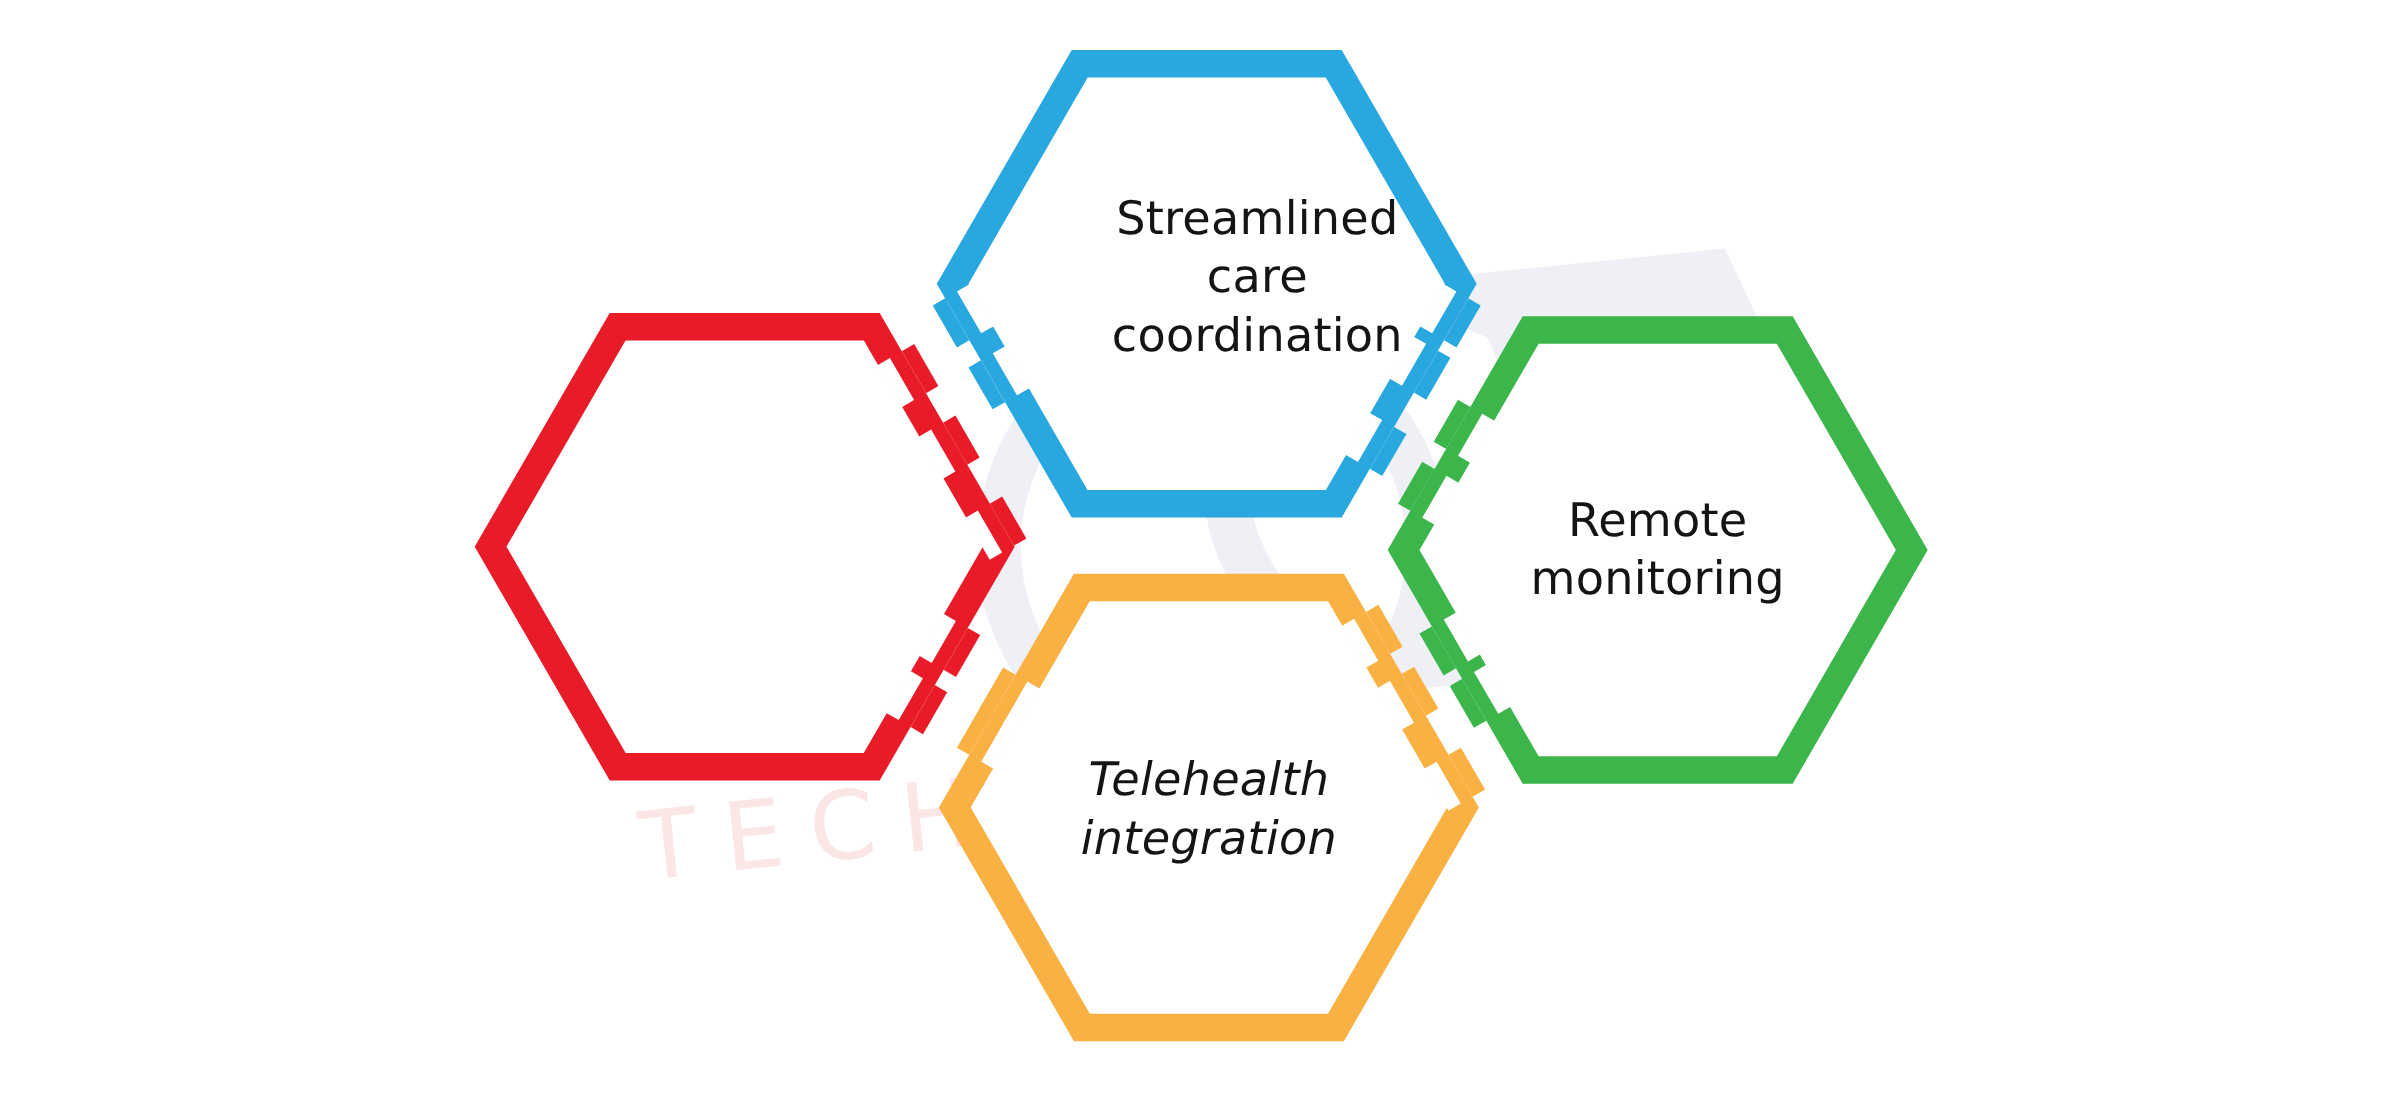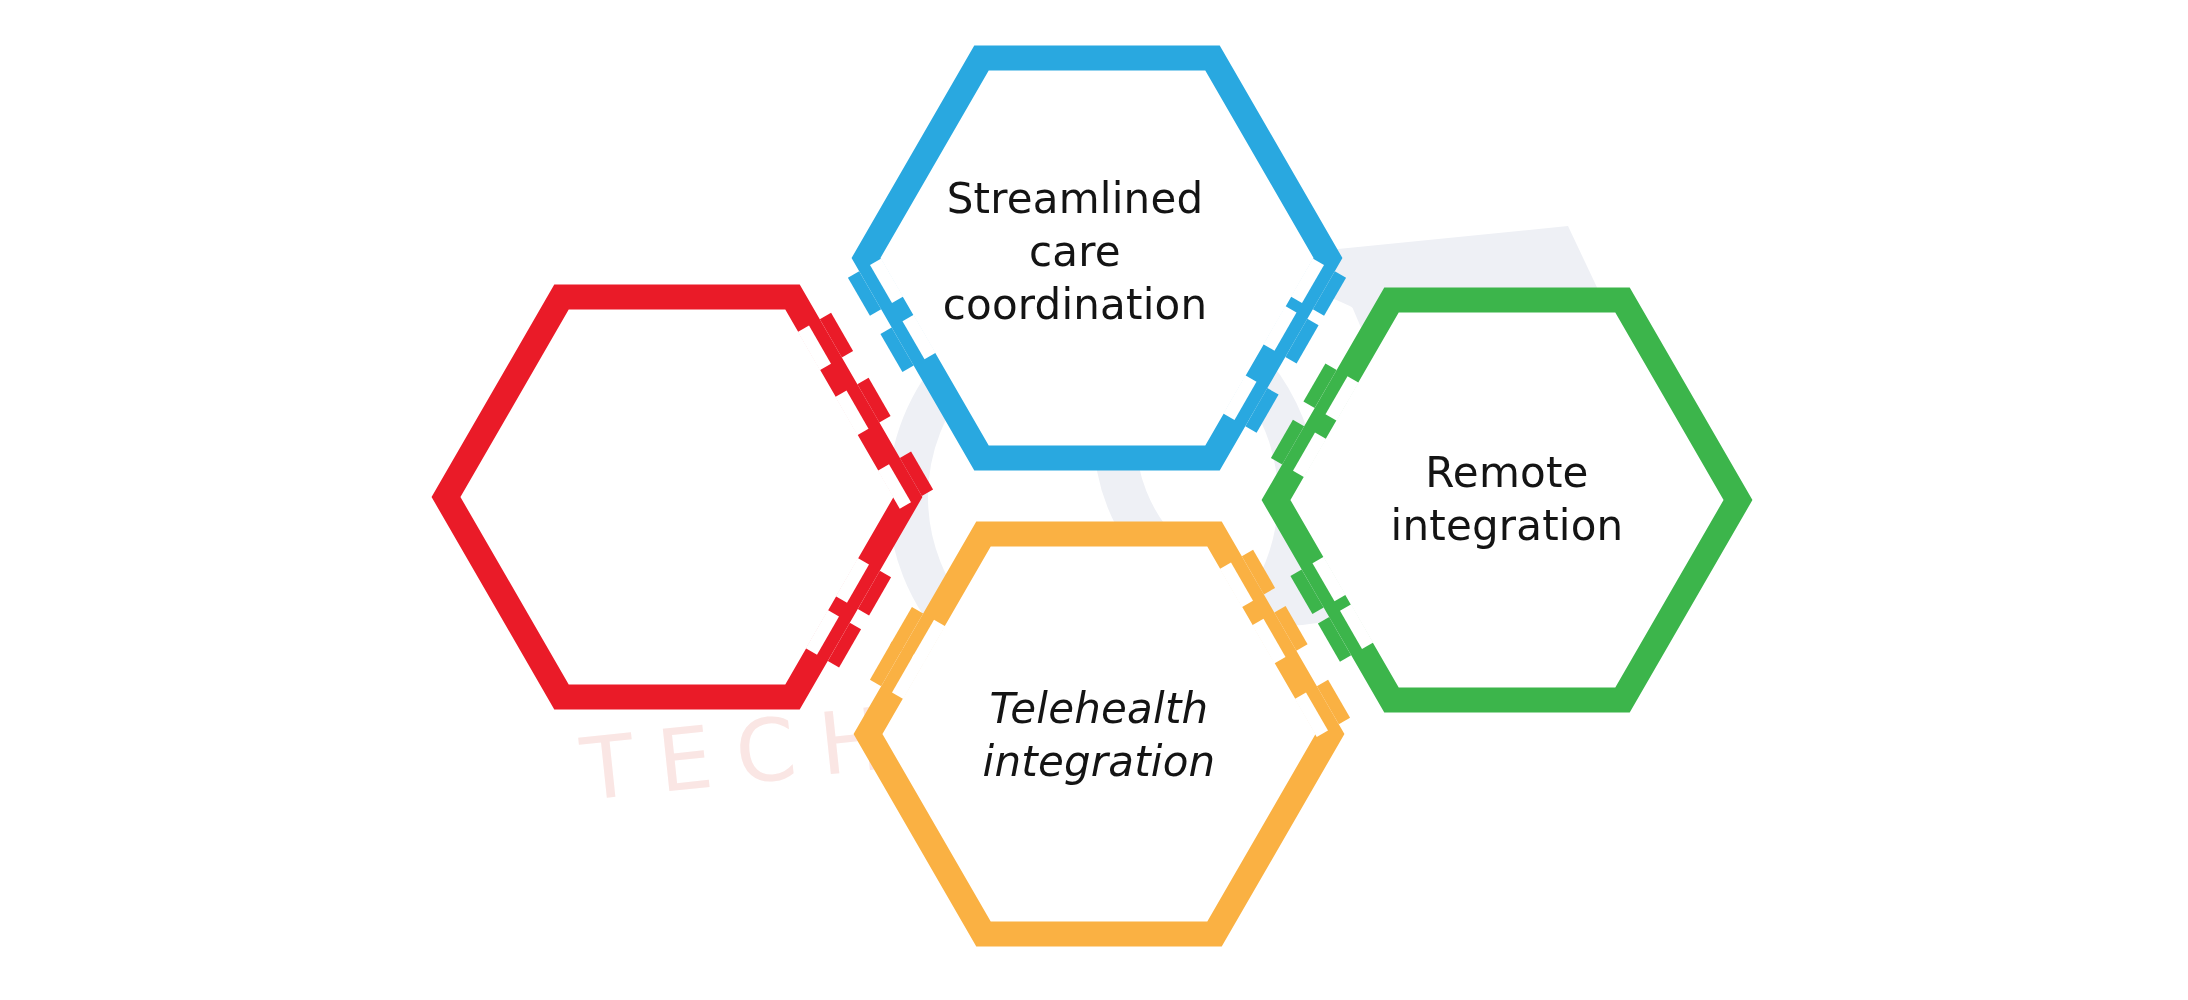--- a/index.html
+++ b/index.html
@@ -144,20 +144,20 @@
         <rect class="jog-cut" x="-22" y="0" width="44" height="13"></rect>
         <rect x="-22" y="-25.5" width="44" height="13" fill="#FAB143"></rect>
       </g>
       <g transform="translate(1317,711.5) rotate(60)">
         <rect class="jog-cut" x="-22" y="0" width="44" height="13"></rect>
         <rect x="-22" y="-25.5" width="44" height="13" fill="#FAB143"></rect>
       </g>
     </g>
   </svg>
 
-  <div class="hex-label" style="left:1075px; top:252px; width:300px;">Streamlined care coordination</div>
+  <div class="hex-label" style="left:1143px; top:252px; width:300px;">Streamlined care coordination</div>
 
 
-  <div class="hex-label" style="left:1507px; top:500px; width:330px;">Remote integration</div>
+  <div class="hex-label" style="left:1507px; top:500px; width:330px;">Remote monitoring</div>
 
   <div class="hex-label" style="left:1099px; top:736px; width:360px;font-style:italic;">Telehealth integration</div>
 
 </div>
 
 </body></html>

